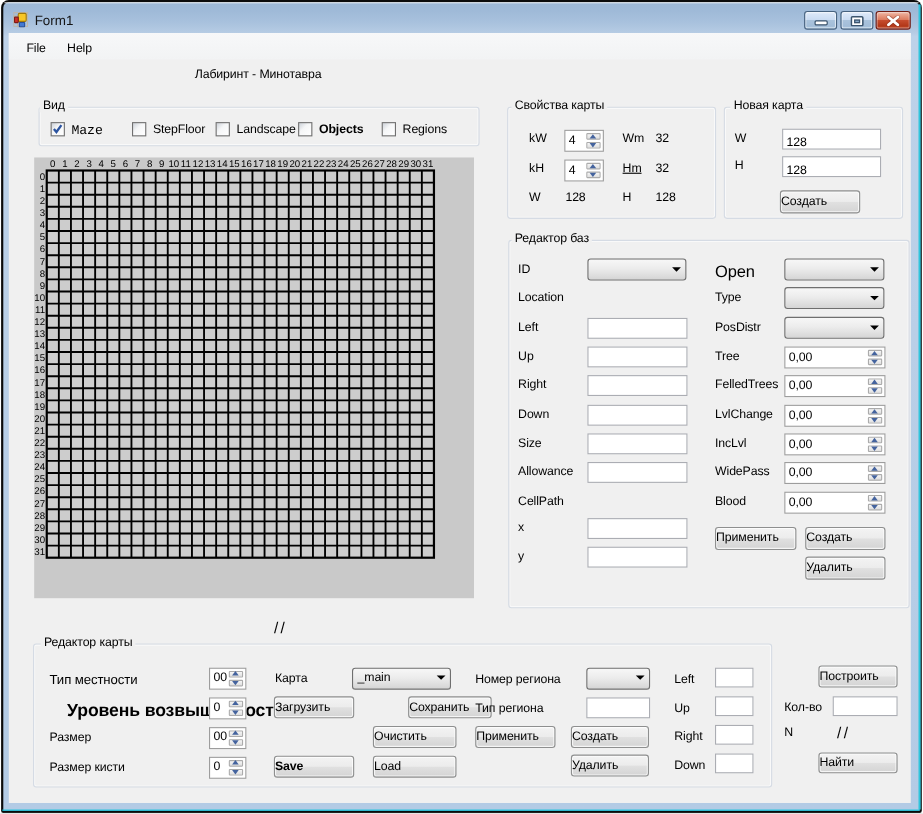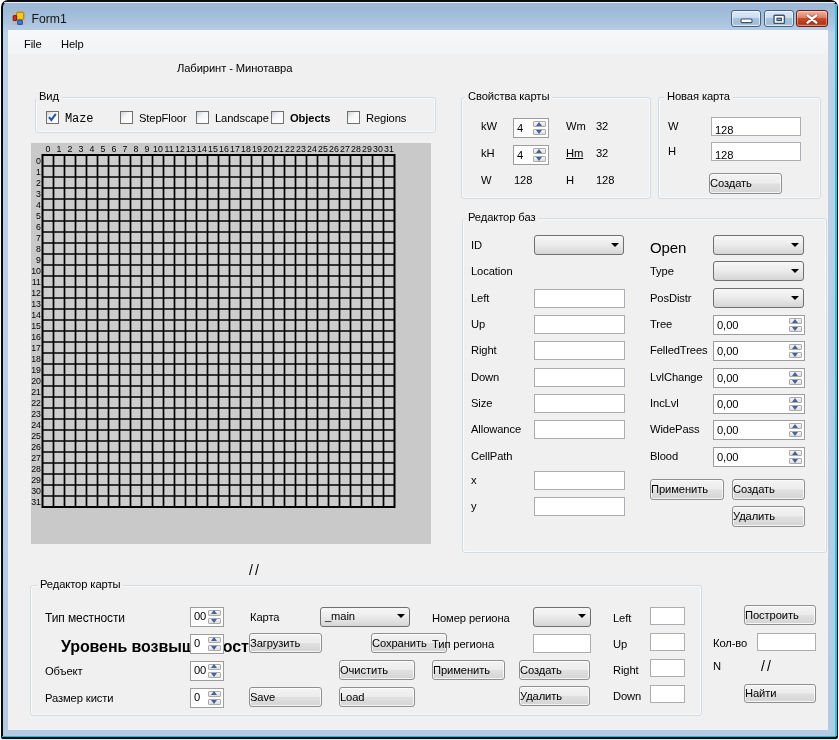--- a/index.html
+++ b/index.html
@@ -388,21 +388,21 @@
       <span style="position:absolute;left:3px;top:2.5px;font-size:11.2px;letter-spacing:-0.1px">0</span>
       <span class="spin">
         <span class="sb">
           <i class="up"></i>
         </span>
         <span class="sb">
           <i class="dn"></i>
         </span>
       </span>
     </div>
-<div class="ab" style="left:45px;top:664.5px;font-size:11.2px;color:#000;white-space:nowrap;letter-spacing:-0.1px;">Объект</div>
+<div class="ab" style="left:45px;top:664.5px;font-size:11.2px;color:#000;white-space:nowrap;letter-spacing:-0.1px;">Размер</div>
 <div class="ab nud" style="left:190px;top:660.5px;width:34px;height:20px;">
       <span style="position:absolute;left:3px;top:2.5px;font-size:11.2px;letter-spacing:-0.1px">00</span>
       <span class="spin">
         <span class="sb">
           <i class="up"></i>
         </span>
         <span class="sb">
           <i class="dn"></i>
         </span>
       </span>
@@ -420,21 +420,21 @@
       </span>
     </div>
 <div class="ab" style="left:250px;top:610.5px;font-size:11.2px;color:#000;white-space:nowrap;letter-spacing:-0.1px;">Карта</div>
 <div class="ab cmb" style="left:320px;top:606.5px;width:90px;height:20px;">
       <span style="position:absolute;left:4px;top:2px;font-size:11.2px;letter-spacing:-0.1px">_main</span>
       <span class="carr"></span>
     </div>
 <div class="ab btn" style="left:249px;top:632.5px;width:73px;height:20px;line-height:18px;">Загрузить</div>
 <div class="ab btn" style="left:339px;top:632.5px;width:76px;height:20px;line-height:18px;margin-left:32px;">Сохранить</div>
 <div class="ab btn" style="left:339px;top:659.5px;width:76px;height:20px;line-height:18px;">Очистить</div>
-<div class="ab btn" style="left:249px;top:686.5px;width:73px;height:20px;line-height:18px;">Save</div>
+<div class="ab btn" style="left:249px;top:686.5px;width:73px;height:20px;line-height:18px;font-weight:bold;">Save</div>
 <div class="ab btn" style="left:339px;top:686.5px;width:76px;height:20px;line-height:18px;">Load</div>
 <div class="ab" style="left:432px;top:611.5px;font-size:11.2px;color:#000;white-space:nowrap;letter-spacing:-0.1px;">Номер региона</div>
 <div class="ab cmb" style="left:533px;top:606.5px;width:58px;height:20px;">
       <span class="carr"></span>
     </div>
 <div class="ab" style="left:432px;top:637.5px;font-size:11.2px;color:#000;white-space:nowrap;letter-spacing:-0.1px;">Тип региона</div>
 <div class="ab tbx" style="left:533px;top:633.5px;width:58px;height:19px;"></div>
 <div class="ab btn" style="left:432px;top:659.5px;width:73px;height:20px;line-height:18px;">Применить</div>
 <div class="ab btn" style="left:519px;top:659.5px;width:71px;height:20px;line-height:18px;">Создать</div>
 <div class="ab btn" style="left:519px;top:685.5px;width:71px;height:20px;line-height:18px;">Удалить</div>

